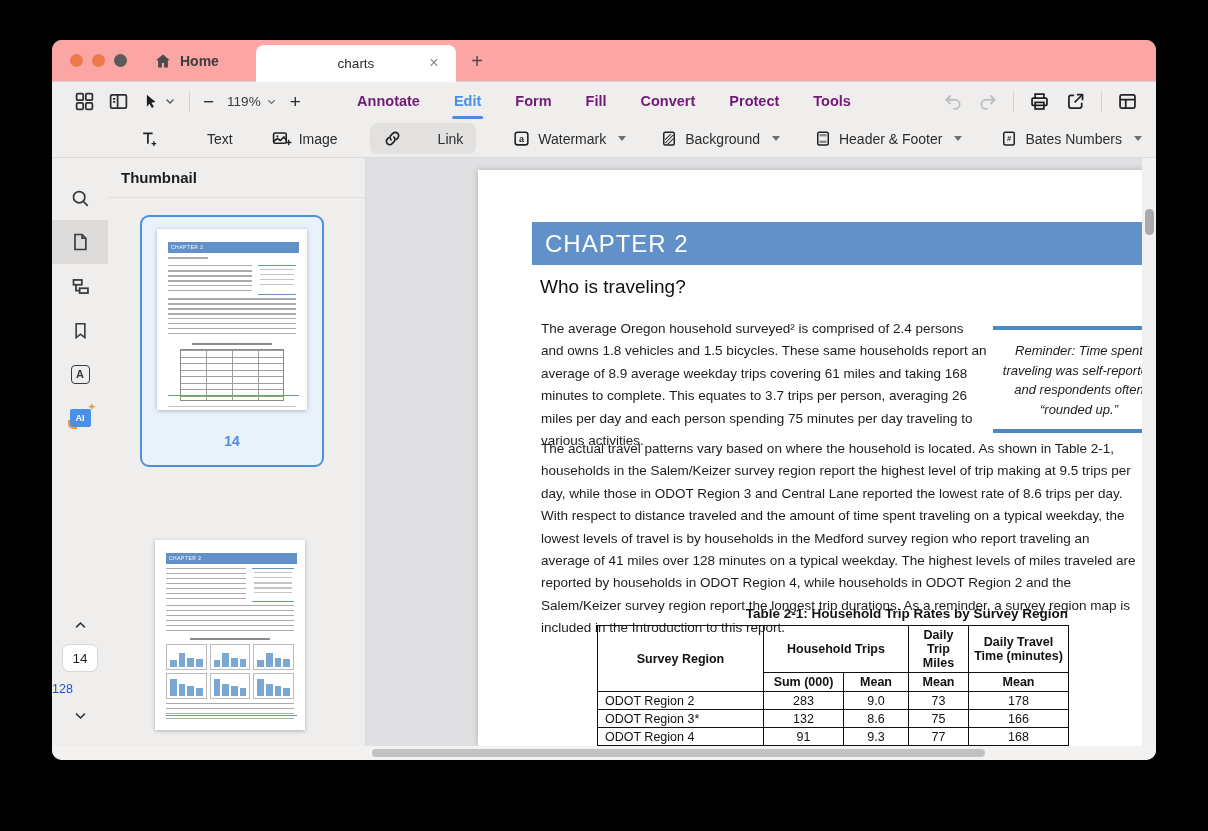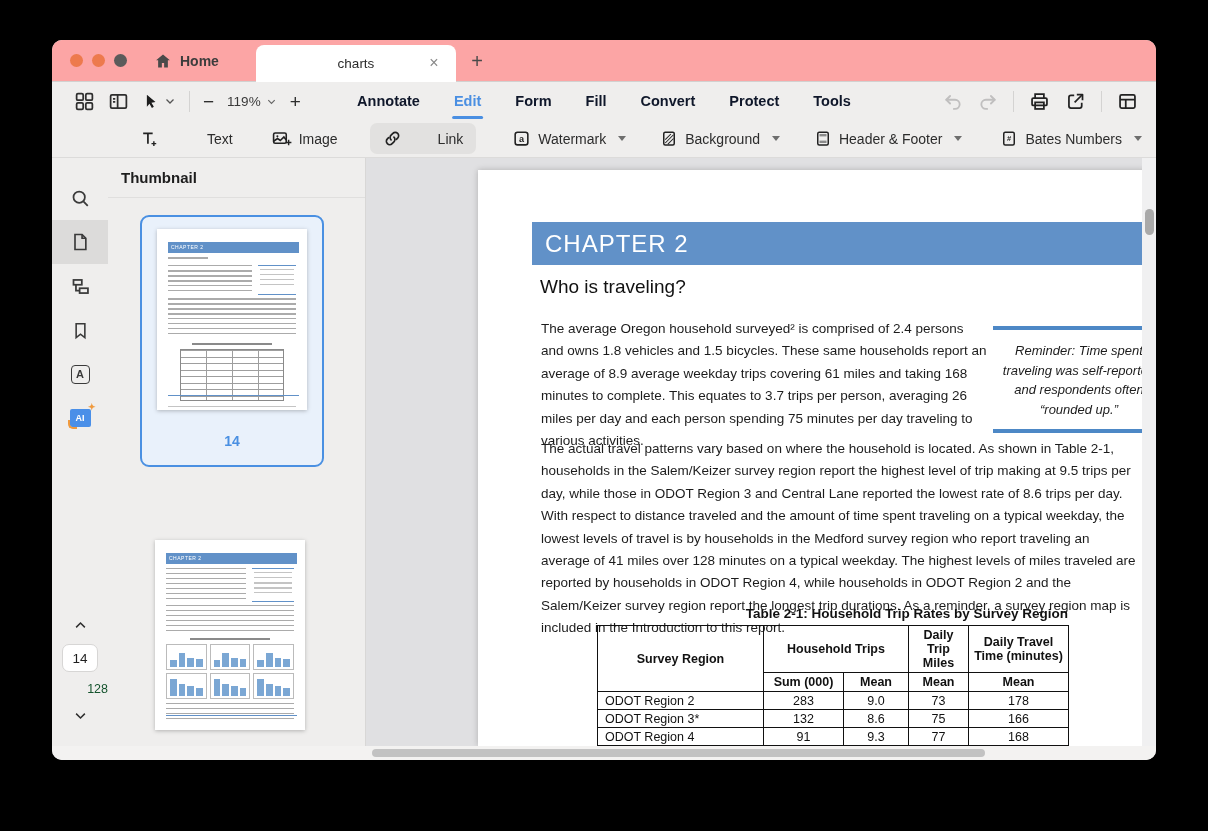--- a/index.html
+++ b/index.html
@@ -17,21 +17,21 @@
   .doc-tab .close { position:absolute; right:12px; top:8px; font-size:16px; color:#8a8a8a; line-height:20px; width:20px; text-align:center; cursor:default; }
   .newtab { position:absolute; left:412px; top:8px; width:26px; height:26px; font-size:20px; color:#4a4a4a; display:flex; align-items:center; justify-content:center; }
 
   
   .toolbar { position:absolute; left:0; top:42px; width:100%; height:38px; background:#efeeed; }
   .tb-left { position:absolute; left:22px; top:0; height:38px; display:flex; align-items:center; gap:13px; }
   .tb-right { position:absolute; right:18px; top:0; height:38px; display:flex; align-items:center; gap:15px; }
   .vdiv { width:1px; height:21px; background:#d4d3d2; }
   .zoom-pct { font-size:13.5px; color:#3a3a3a; }
   .mode-tabs { position:absolute; left:50%; top:0; transform:translateX(-50%); height:38px; display:flex; align-items:center; gap:30px; }
-  .mode-tab { position:relative; font-size:14.5px; font-weight:600; color:#0f172a; padding:9px 2px; cursor:default; }
+  .mode-tab { position:relative; font-size:14.5px; font-weight:600; color:#701a75; padding:9px 2px; cursor:default; }
   .mode-tab.active { color:#4a8fe2; }
   .mode-tab.active::after { content:""; position:absolute; left:0; right:0; bottom:-1px; height:3px; border-radius:2px; background:#4a8fe2; }
   .glyph-btn { font-size:19px; color:#2e2e2e; line-height:1; }
 
   
   .edit-toolbar { position:absolute; left:0; top:80px; width:100%; height:38px; background:#efeeed; border-bottom:1px solid #dcdbda; display:flex; align-items:center; }
   .et-item { display:flex; align-items:center; gap:7px; font-size:14px; color:#2c2c2c; white-space:nowrap; }
   .caret { width:0; height:0; border-left:4px solid transparent; border-right:4px solid transparent; border-top:5px solid #6e6e6e; margin-left:5px; }
   .pill { background:#e2e1e0; border-radius:7px; padding:6px 13px; }
 
@@ -42,21 +42,21 @@
   .rail { position:absolute; left:0; top:0; width:56px; height:588px; background:#efeeed; }
   .rail-item { width:56px; height:44px; display:flex; align-items:center; justify-content:center; color:#3a3a3a; }
   .rail-item.active { background:#dcdbda; }
   .a-box { width:19px; height:19px; border:1.8px solid #3a3a3a; border-radius:4px; font-size:11px; font-weight:700; display:flex; align-items:center; justify-content:center; color:#3a3a3a; }
   .ai-ic { position:relative; width:21px; height:18px; background:#4a8fe8; border-radius:2px; display:flex; align-items:center; justify-content:center; color:#fff; font-size:9px; font-weight:700; }
   .ai-ic::before { content:"✦"; position:absolute; right:-5px; top:-7px; color:#f09a3e; font-size:9px; }
   .ai-ic::after { content:""; position:absolute; left:-2px; bottom:-2px; width:7px; height:7px; border-left:2px solid #f09a3e; border-bottom:2px solid #f09a3e; border-radius:0 0 0 5px; }
   .pagenav { position:absolute; left:0; bottom:0; width:56px; height:130px; }
   .pn-chev { position:absolute; left:0; width:56px; display:flex; justify-content:center; color:#2f2f2f; }
   .pn-box { position:absolute; left:10px; top:28px; width:36px; height:28px; background:#fff; border:1px solid #d7d6d5; border-radius:7px; text-align:center; font-size:13.5px; color:#1f1f1f; font-family:"Liberation Sans", sans-serif; }
-  .pn-total { position:absolute; left:0; top:66px; width:56px; text-align:right; font-size:12.5px; color:#14532d; }
+  .pn-total { position:absolute; left:0; top:66px; width:56px; text-align:left; font-size:12.5px; color:#1d4ed8; }
 
   
   .thumb-panel { position:absolute; left:56px; top:0; width:258px; height:588px; background:#efeeed; border-right:1px solid #d8d7d6; }
   .tp-header { height:40px; line-height:40px; padding-left:13px; font-size:15px; font-weight:700; color:#1d1d1d; border-bottom:1px solid #e0dfde; }
   .thumb-sel { position:absolute; left:32px; top:57px; width:184px; height:252px; border:2px solid #4a90e2; border-radius:9px; background:#e9f1fb; }
   .mini-page { position:absolute; background:#fff; box-shadow:0 1px 4px rgba(0,0,0,.25); overflow:hidden; }
   .mp14 { left:15px; top:12px; width:150px; height:181px; }
   .mp15 { left:47px; top:382px; width:150px; height:190px; }
   .thumb-label { position:absolute; width:100%; text-align:center; font-size:14px; }
   .lbl14 { top:216px; color:#4a90e2; font-weight:700; }

